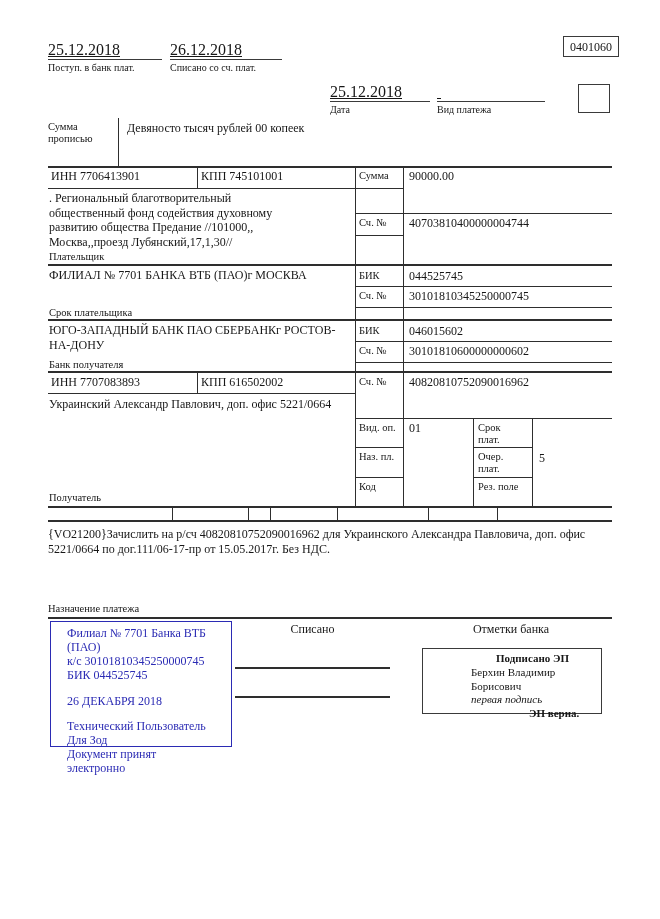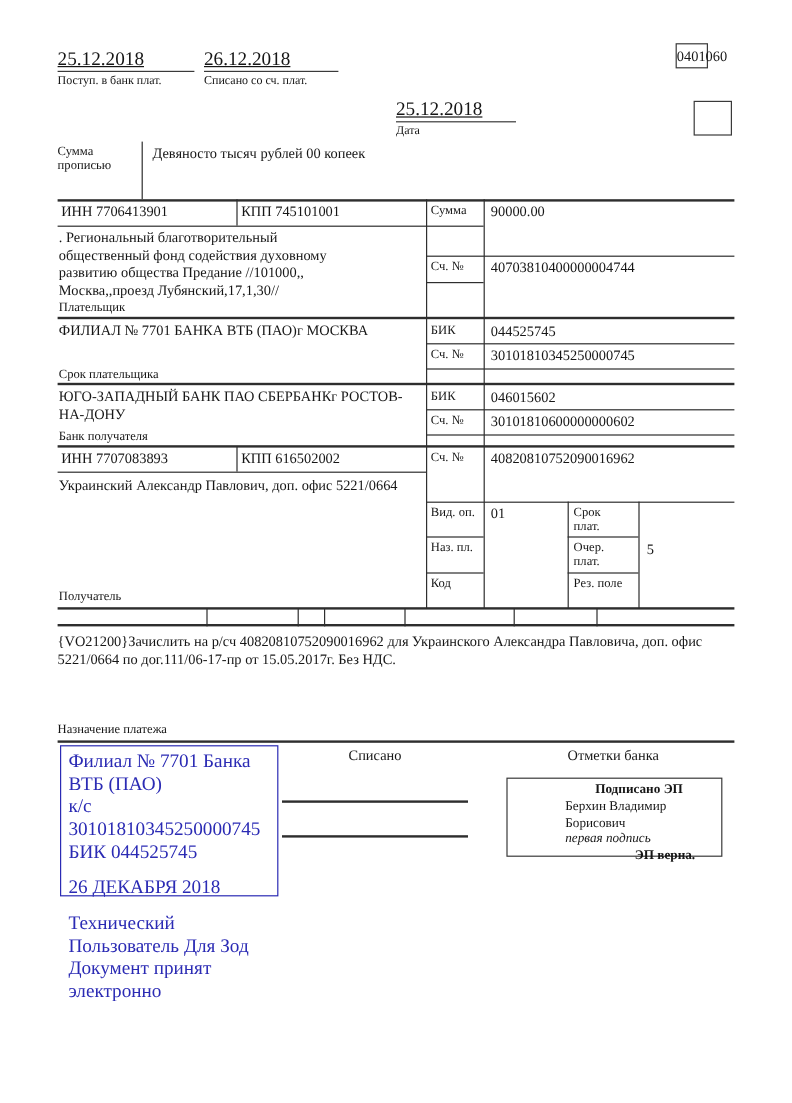--- a/index.html
+++ b/index.html
@@ -15,46 +15,50 @@
   .tiny { font-size:10px; line-height:1.1; }
   .uline { border-bottom:1px solid #3a3a3a; }
   .box { border:1px solid #3a3a3a; }
   .title { font-family:"Liberation Sans", sans-serif; font-weight:bold; font-size:15px; }
   .center { text-align:center; }
   .hl { position:absolute; background:#2e2e2e; }
   .vl { position:absolute; background:#2e2e2e; }
   #ptable { position:absolute; left:48px; top:166px; width:564px; height:356px; }
   .stamp {
     border:1.5px solid #2b2bb4; color:#2b2bb4;
-    font-size:16px; line-height:1.18; padding:4px 6px;
+    font-size:12px; line-height:1.18; padding:4px 16px;
   }
   .stamp p { margin:0; }
   .stamp p.gap { margin-top:11px; }
   .esign { border:1px solid #3a3a3a; font-size:11px; line-height:1.25; padding:3px 7px; }
   .esign .b { font-weight:bold; }
   .esign .i { font-style:italic; }
 </style>
 </head>
 <body>
 
 <div class="page">
 
   <div class="abs" style="left:48px; top:40px; width:114px;">
     <div class="val uline">25.12.2018</div>
     <div class="tiny" style="margin-top:2px;">Поступ. в банк плат.</div>
   </div>
   <div class="abs" style="left:170px; top:40px; width:112px;">
     <div class="val uline">26.12.2018</div>
     <div class="tiny" style="margin-top:2px;">Списано со сч. плат.</div>
   </div>
-  <div class="abs box center" style="left:563px; top:36px; width:27px; height:21px; font-size:12px; line-height:20px;">0401060</div>
+  <div class="abs box center" style="left:563px; top:36px; width:56px; height:21px; font-size:12px; line-height:20px;">0401060</div>
 
   <div class="abs" style="left:330px; top:82px; width:100px;">
     <div class="val uline">25.12.2018</div>
     <div class="tiny" style="margin-top:2px;">Дата</div>
+  </div>
+  <div class="abs" style="left:437px; top:82px; width:108px;">
+    <div class="val uline">&nbsp;</div>
+    <div class="tiny" style="margin-top:2px;">Вид платежа</div>
   </div>
   <div class="abs box" style="left:578px; top:84px; width:32px; height:29px;"></div>
 
   <div class="abs lab" style="left:48px; top:121px; width:62px;">Сумма прописью</div>
   <div class="vl" style="left:118px; top:118px; width:1px; height:48px;"></div>
   <div class="abs txt" style="left:127px; top:121px; width:480px;">Девяносто тысяч рублей 00 копеек</div>
 
   <div id="ptable">
 
     <div class="abs txt" style="left:3px; top:3px;">ИНН 7706413901</div>

